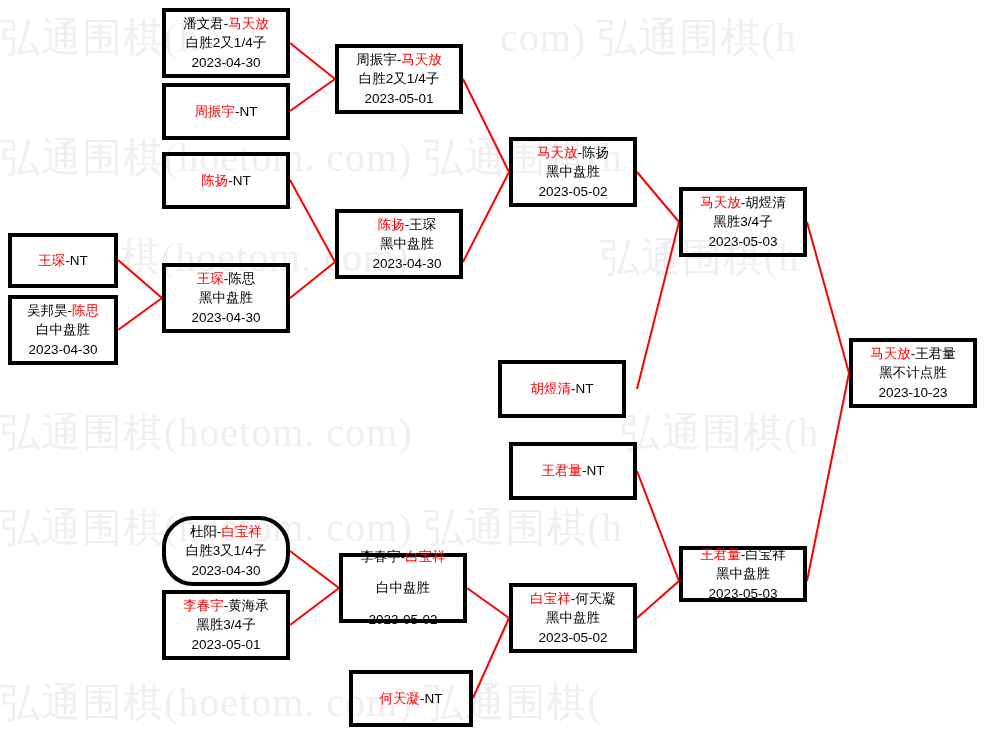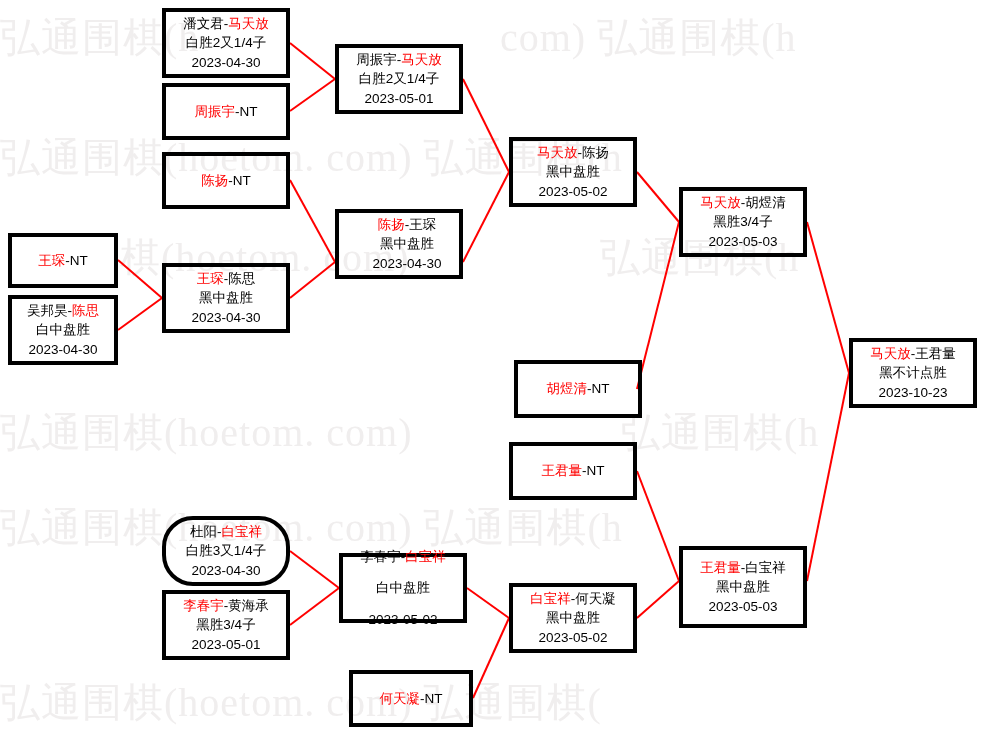--- a/index.html
+++ b/index.html
@@ -133,21 +133,21 @@
       <div class="node" style="left: 335px; top: 209px; width: 128px; height: 70px; border-color: rgb(0, 0, 0); padding-left: 16px;">
         <div class="line"><span class="red">陈扬</span><span class="blk">-</span><span class="blk">王琛</span></div>
         <div class="line"><span class="blk">黑中盘胜</span></div>
         <div class="line"><span class="blk">2023-04-30</span></div>
       </div>
       <div class="node" style="left: 509px; top: 137px; width: 128px; height: 70px; border-color: rgb(0, 0, 0);">
         <div class="line"><span class="red">马天放</span><span class="blk">-</span><span class="blk">陈扬</span></div>
         <div class="line"><span class="blk">黑中盘胜</span></div>
         <div class="line"><span class="blk">2023-05-02</span></div>
       </div>
-      <div class="node" style="left: 514px; top: 360px; width: 128px; height: 58px; border-color: rgb(0, 0, 0);">
+      <div class="node" style="left: 498px; top: 360px; width: 128px; height: 58px; border-color: rgb(0, 0, 0);">
         <div class="line"><span class="red">胡煜清</span><span class="blk">-NT</span></div>
       </div>
       <div class="node" style="left: 509px; top: 442px; width: 128px; height: 58px; border-color: rgb(0, 0, 0);">
         <div class="line"><span class="red">王君量</span><span class="blk">-NT</span></div>
       </div>
       <div class="node" style="left: 679px; top: 187px; width: 128px; height: 70px; border-color: rgb(0, 0, 0);">
         <div class="line"><span class="red">马天放</span><span class="blk">-</span><span class="blk">胡煜清</span></div>
         <div class="line"><span class="blk">黑胜3/4子</span></div>
         <div class="line"><span class="blk">2023-05-03</span></div>
       </div>
@@ -167,21 +167,21 @@
       <div class="node" style="left: 339px; top: 553px; width: 128px; height: 70px; border-color: rgb(0, 0, 0); gap: 12px;">
         <div class="line"><span class="blk">李春宇</span><span class="blk">-</span><span class="red">白宝祥</span></div>
         <div class="line"><span class="blk">白中盘胜</span></div>
         <div class="line"><span class="blk">2023-05-02</span></div>
       </div>
       <div class="node" style="left: 509px; top: 583px; width: 128px; height: 70px; border-color: rgb(0, 0, 0);">
         <div class="line"><span class="red">白宝祥</span><span class="blk">-</span><span class="blk">何天凝</span></div>
         <div class="line"><span class="blk">黑中盘胜</span></div>
         <div class="line"><span class="blk">2023-05-02</span></div>
       </div>
-      <div class="node" style="left: 679px; top: 546px; width: 128px; height: 82px; border-color: rgb(0, 0, 0);">
+      <div class="node" style="left: 679px; top: 546px; width: 128px; height: 56px; border-color: rgb(0, 0, 0);">
         <div class="line"><span class="red">王君量</span><span class="blk">-</span><span class="blk">白宝祥</span></div>
         <div class="line"><span class="blk">黑中盘胜</span></div>
         <div class="line"><span class="blk">2023-05-03</span></div>
       </div>
       <div class="node" style="left: 849px; top: 338px; width: 128px; height: 70px; border-color: rgb(0, 0, 0);">
         <div class="line"><span class="red">马天放</span><span class="blk">-</span><span class="blk">王君量</span></div>
         <div class="line"><span class="blk">黑不计点胜</span></div>
         <div class="line"><span class="blk">2023-10-23</span></div>
       </div>
     </div>

